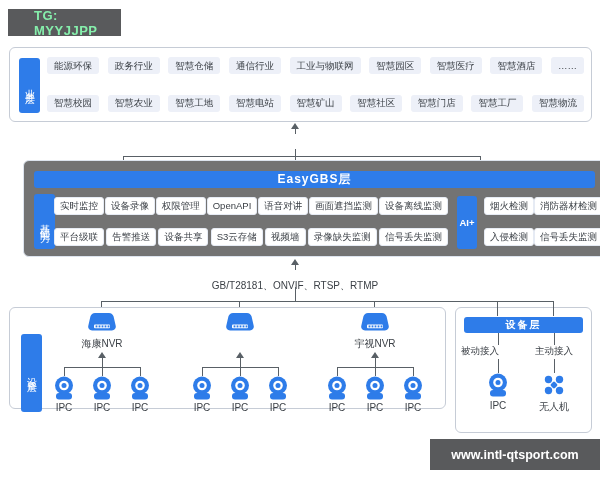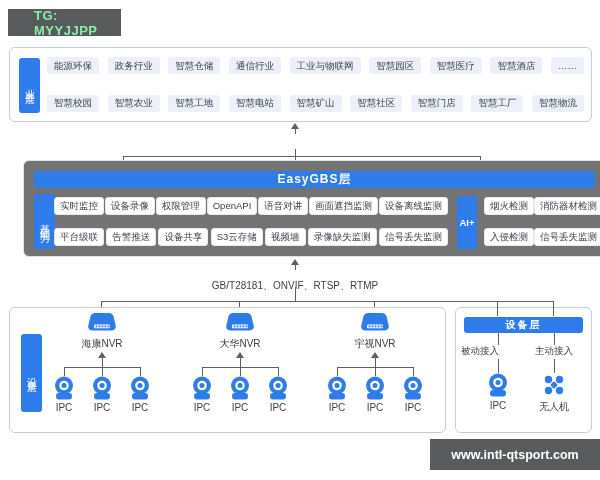--- a/index.html
+++ b/index.html
@@ -12,21 +12,21 @@
     background:var(--dark); color:#86efac; font-size:13px; font-weight:bold; letter-spacing:.5px;
     display:flex; align-items:center; justify-content:center;padding-left:26px; }
   .site-badge { position:absolute; left:430px; top:439px; width:170px; height:31px;
     background:var(--dark); color:#fff; font-size:12.5px; font-weight:bold;
     display:flex; align-items:center; justify-content:center; }
 
   
   .panel { position:absolute; background:#fff; border:1px solid #c6ccd6; border-radius:6px; }
   .biz-box { left:9px; top:47px; width:583px; height:75px; }
   .mid-box { left:9px; top:160px; width:583px; height:97px; background:#737373; border-color:#dde4ee;margin-left:14px; }
-  .dev-box { left:9px; top:307px; width:437px; height:126px; }
+  .dev-box { left:9px; top:307px; width:437px; height:102px; }
   .access-box { left:455px; top:307px; width:137px; height:126px; }
 
   .v-label { position:absolute; background:var(--accent); color:#fff; border-radius:3px;
     display:flex; align-items:center; justify-content:center;
     writing-mode:vertical-rl; text-orientation:upright; font-size:10px; letter-spacing:3px; }
   .biz-label { left:9px; top:10px; width:21px; height:55px; }
   .cap-label { left:10px; top:33px; width:21px; height:55px; }
   .dev-label { left:11px; top:26px; width:21px; height:78px; }
   .ai-label  { position:absolute; left:433px; top:35px; width:20px; height:53px;
     background:var(--accent); color:#fff; border-radius:3px; font-size:9.5px; font-weight:bold;
@@ -221,21 +221,20 @@
       <div class="ipc-label" style="left:76px">IPC</div>
       <div class="ipc-label" style="left:114px">IPC</div>
     </div>
 
     <div class="nvr-group" style="left:154px">
       <div class="icon-wrap" style="left:60px; top:4px">
         <svg width="32" height="20" viewBox="0 0 32 20">
             <use href="#nvr-shape"></use>
           </svg>
         </div>
-      <div class="nvr-name">大华NVR</div>
       <div class="arrow-up" style="left:72px; top:44px"></div>
       <div class="vline" style="left:76px; top:49px; height:10px"></div>
       <div class="hline" style="left:38px; top:59px; width:76px"></div>
       <div class="vline" style="left:38px; top:59px; height:9px"></div>
       <div class="vline" style="left:76px; top:59px; height:9px"></div>
       <div class="vline" style="left:114px; top:59px; height:9px"></div>
       <div class="icon-wrap" style="left:27px; top:68px">
         <svg width="22" height="24" viewBox="0 0 22 24">
             <use href="#ipc-shape"></use>
           </svg>

